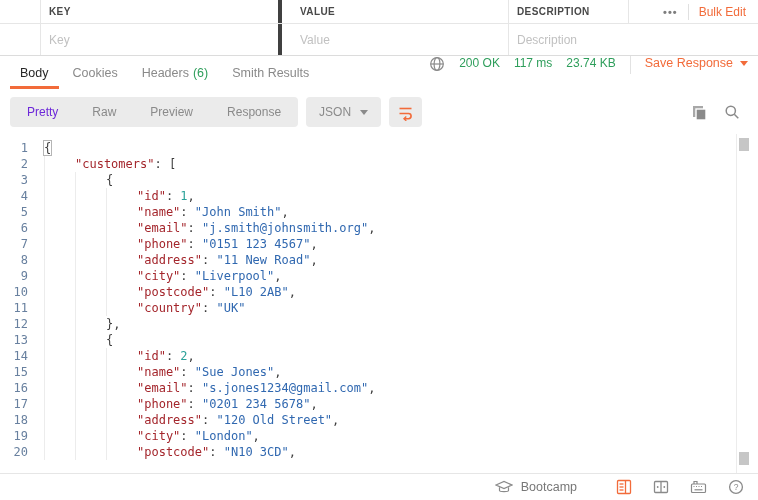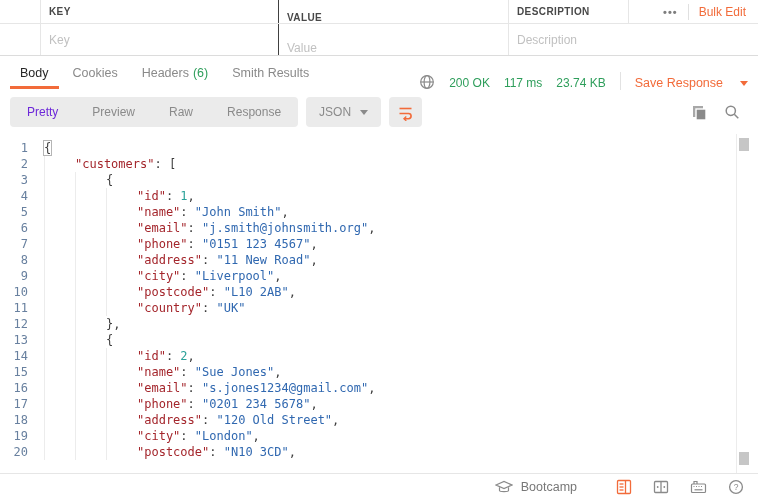--- a/index.html
+++ b/index.html
@@ -4,41 +4,41 @@
 <style>
   * { margin:0; padding:0; box-sizing:border-box; }
   html,body { width:758px; height:500px; background:#fff; overflow:hidden;
     font-family:"Liberation Sans", sans-serif; color:#333; }
 
   
   .kv-header { display:flex; height:24px; border-bottom:1px solid #e6e6e6; align-items:center; }
   .kv-row    { display:flex; height:32px; border-bottom:1px solid #dcdcdc; align-items:center; }
   .cell-handle { width:40px; flex:none; height:100%; }
   .cell-key    { width:238px; flex:none; height:100%; display:flex; align-items:center; border-left:1px solid #e6e6e6; padding-left:8px; }
-  .cell-value  { width:230px; flex:none; height:100%; display:flex; align-items:flex-end; border-left:1px solid #404040; padding-left:8px; }
+  .cell-value  { width:230px; flex:none; height:100%; display:flex; align-items:center; border-left:4px solid #404040; padding-left:18px; }
   .cell-desc   { flex:1; height:100%; display:flex; align-items:center; border-left:1px solid #e6e6e6; padding-left:8px; }
   .cell-desc-h { width:125px; flex:none; height:100%; display:flex; align-items:center; border-left:1px solid #e6e6e6; padding-left:8px; }
   .cell-actions{ flex:1; height:100%; display:flex; align-items:center; justify-content:flex-end; border-left:1px solid #e6e6e6; padding-right:12px; gap:10px; }
   .col-label { font-size:10px; font-weight:bold; color:#484848; letter-spacing:.4px; }
   .kv-input { border:none; outline:none; width:95%; font-size:12px; font-family:"Liberation Sans",sans-serif; color:#333; background:transparent; }
   .kv-input::placeholder { color:#c1c1c1; }
   .dots-btn { color:#7d7d7d; font-size:11px; letter-spacing:1px; font-weight:bold; cursor:pointer; }
   .mini-divider { width:1px; height:16px; background:#e0e0e0; }
   .bulk-edit { color:#F26B3A; font-size:12px; cursor:pointer; }
 
   
   .resp-bar { display:flex; height:34px; align-items:stretch; padding:0 10px 0 8px; }
   .resp-tab { position:relative; display:flex; align-items:center; padding:0 12px; font-size:12.5px; color:#8a8a8a; cursor:pointer; }
   .resp-tab.active { color:#262626; }
   .resp-tab.active::after { content:""; position:absolute; left:2px; right:2px; bottom:1px; height:3px; background:#F26B3A; }
   .tab-count { color:#2E9E5B; margin-left:4px; }
-  .status-group { margin-left:auto; display:flex; align-items:flex-end; gap:14px; }
+  .status-group { margin-left:auto; display:flex; align-items:flex-start; gap:14px; }
   .status-item { font-size:12px; color:#2E9E5B; }
   .v-divider { width:1px; height:18px; background:#e2e2e2; }
-  .save-response { display:flex; align-items:center; gap:17px; color:#F26B3A; font-size:12.5px; cursor:pointer; }
+  .save-response { display:flex; align-items:center; gap:7px; color:#F26B3A; font-size:12.5px; cursor:pointer; }
   .caret-orange { width:0; height:0; border-left:4px solid transparent; border-right:4px solid transparent; border-top:5px solid #F26B3A; }
   .caret-gray   { width:0; height:0; border-left:4px solid transparent; border-right:4px solid transparent; border-top:5px solid #8a8a8a; }
 
   
   .toolbar { display:flex; height:44px; align-items:center; padding:0 10px; gap:8px; }
   .segmented { display:flex; background:#ebebeb; border-radius:4px; height:30px; align-items:center; }
   .seg-item { padding:0 17px; font-size:12px; color:#8a8a8a; height:100%; display:flex; align-items:center; cursor:pointer; }
   .seg-item.active { color:#6d28d9; }
   .lang-select { background:#ebebeb; border-radius:4px; height:30px; display:flex; align-items:center; padding:0 13px; gap:9px; font-size:12px; color:#8a8a8a; cursor:pointer; }
   .wrap-btn { background:#ebebeb; border-radius:4px; width:33px; height:30px; display:flex; align-items:center; justify-content:center; cursor:pointer; }
@@ -128,22 +128,22 @@
     <span class="save-response">
       <span>Save Response</span>
       <span class="caret-orange"></span>
     </span>
   </div>
 </div>
 
 <div class="toolbar">
   <div class="segmented">
     <div class="seg-item active">Pretty</div>
+    <div class="seg-item">Raw</div>
     <div class="seg-item">Preview</div>
-    <div class="seg-item">Raw</div>
     <div class="seg-item">Response</div>
   </div>
   <div class="lang-select">
     <span>JSON</span>
     <span class="caret-gray"></span>
   </div>
   <div class="wrap-btn">
     <svg width="17" height="17" viewBox="0 0 17 17" fill="none" stroke="#F26B3A" stroke-width="1.6">
       <line x1="2.5" y1="4.5" x2="14.5" y2="4.5"></line>
       <path d="M2.5 9.5 H11.5 a2.6 2.6 0 0 1 0 5.2 H7.5"></path>

